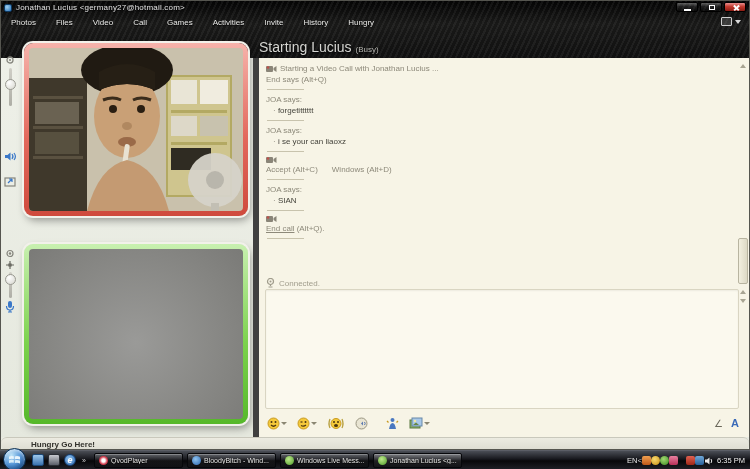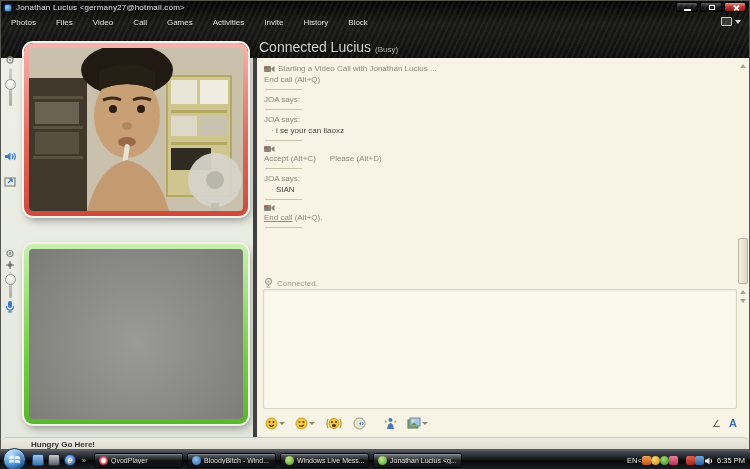--- a/index.html
+++ b/index.html
@@ -44,21 +44,21 @@
   .slider .knob { position:absolute; left:-4px; width:11px; height:11px; border-radius:50%; border:1px solid #9a9a92;
     background:radial-gradient(circle at 35% 30%, #ffffff, #d5d5cd); }
 
   .vframe { position:absolute; border-radius:9px; box-shadow:0 0 0 2px #f2f1ea, 2px 4px 8px rgba(0,0,0,.4); }
   .vframe.red { background:linear-gradient(#f6b3ab, #e2685c 55%, #cf4a3d); padding:5px; }
   .vframe.green { background:linear-gradient(#c8f0b0, #7cd24d 55%, #56b82a); padding:5px; }
   .vcontent { width:100%; height:100%; border-radius:4px; overflow:hidden; position:relative; }
   .vcontent.self { background:radial-gradient(circle at 50% 55%, #9a9a98, #848481 70%, #7a7a77); }
 
   
-  .chat-panel { position:absolute; left:252px; top:57px; width:498px; height:379px; background:#f7f4e6; border-left:4px solid #404040; }
+  .chat-panel { position:absolute; left:252px; top:57px; width:498px; height:379px; background:#f7f4e6; border-left:6px solid #404040; }
   .chat-history { position:absolute; left:7px; top:5px; width:460px; font-size:8px; line-height:11px; color:#8d897a; }
   .divider { width:37px; border-top:1px solid #c8c3ad; margin:4px 0 4px 1px; }
   .sysline { display:flex; align-items:center; gap:3px; }
   .author { color:#8d897a; }
   .bullet-line { color:#45443c; padding-left:7px; }
   .bullet-line::before { content:"·  "; color:#9a968a; }
   .error-line { color:#9c4438; display:flex; align-items:center; gap:3px; }
   .linktext { text-decoration:underline; cursor:pointer; color:#8d897a; }
   .accdec span { margin-right:14px; }
 
@@ -146,29 +146,29 @@
 
     <div class="menubar">
       <span class="menu-item">Photos</span>
       <span class="menu-item">Files</span>
       <span class="menu-item">Video</span>
       <span class="menu-item">Call</span>
       <span class="menu-item">Games</span>
       <span class="menu-item">Activities</span>
       <span class="menu-item">Invite</span>
       <span class="menu-item">History</span>
-      <span class="menu-item">Block</span>
+      <span class="menu-item">Hungry</span>
     </div>
     <div class="menu-right">
       <span class="disp-icon"></span>
       <span class="chev-dn"></span>
     </div>
 
     <div class="contact-header">
-      <span class="contact-name">Connected Lucius</span><span class="contact-status">(Busy)</span>
+      <span class="contact-name">Starting Lucius</span><span class="contact-status">(Busy)</span>
     </div>
 
     <div class="video-panel">
 
       <div class="sidebar-icon" style="left:2px; top:-4px;">
         <svg width="10" height="10" viewBox="0 0 10 10">
             <circle cx="5" cy="5" r="3" fill="none" stroke="#85857d" stroke-width="1.3"></circle>
             <circle cx="5" cy="5" r="1" fill="#85857d"></circle>
           </svg>
       </div>
@@ -260,46 +260,47 @@
 
         <div>
           <div class="sysline">
             <svg width="11" height="8" viewBox="0 0 11 8">
                 <rect x="0" y="1" width="7" height="6" rx="1" fill="#8a8578"></rect>
                 <path d="M7.5 3 L10.5 1 L10.5 7 L7.5 5 Z" fill="#8a8578"></path>
                 <circle cx="2" cy="2.5" r="1.2" fill="#c0504a"></circle>
               </svg>
             <span>Starting a Video Call with Jonathan Lucius ...</span>
           </div>
-          <div>End call (Alt+Q)</div>
+          <div>End says (Alt+Q)</div>
           <div class="divider"></div>
         </div>
 
         <div>
           <div class="author">JOA says:</div>
+          <div class="bullet-line">forgetitttttt</div>
           <div class="divider"></div>
         </div>
 
 
         <div>
           <div class="author">JOA says:</div>
           <div class="bullet-line">i se your can liaoxz</div>
           <div class="divider"></div>
         </div>
 
         <div>
           <div class="sysline">
             <svg width="11" height="8" viewBox="0 0 11 8">
                 <rect x="0" y="1" width="7" height="6" rx="1" fill="#8a8578"></rect>
                 <path d="M7.5 3 L10.5 1 L10.5 7 L7.5 5 Z" fill="#8a8578"></path>
                 <circle cx="2" cy="2.5" r="1.2" fill="#c0504a"></circle>
               </svg>
           </div>
           <div class="accdec">
-            <span>Accept (Alt+C)</span><span>Please (Alt+D)</span>
+            <span>Accept (Alt+C)</span><span>Windows (Alt+D)</span>
           </div>
           <div class="divider"></div>
         </div>
 
         <div>
           <div class="author">JOA says:</div>
           <div class="bullet-line">SIAN</div>
           <div class="divider"></div>
         </div>
 

